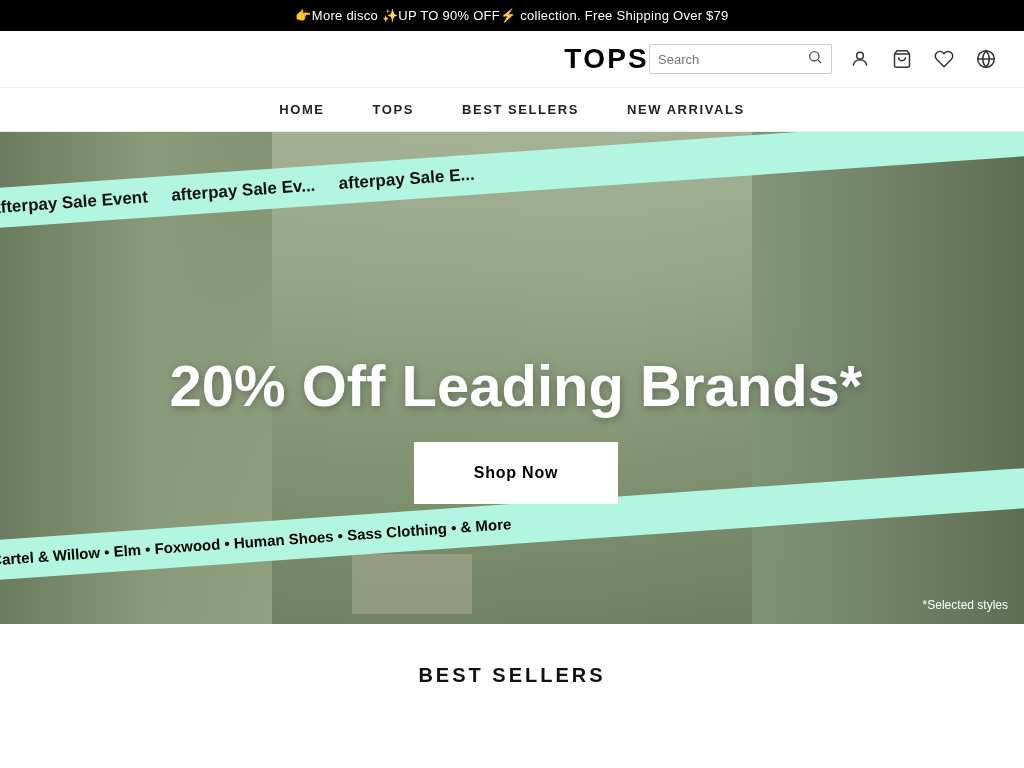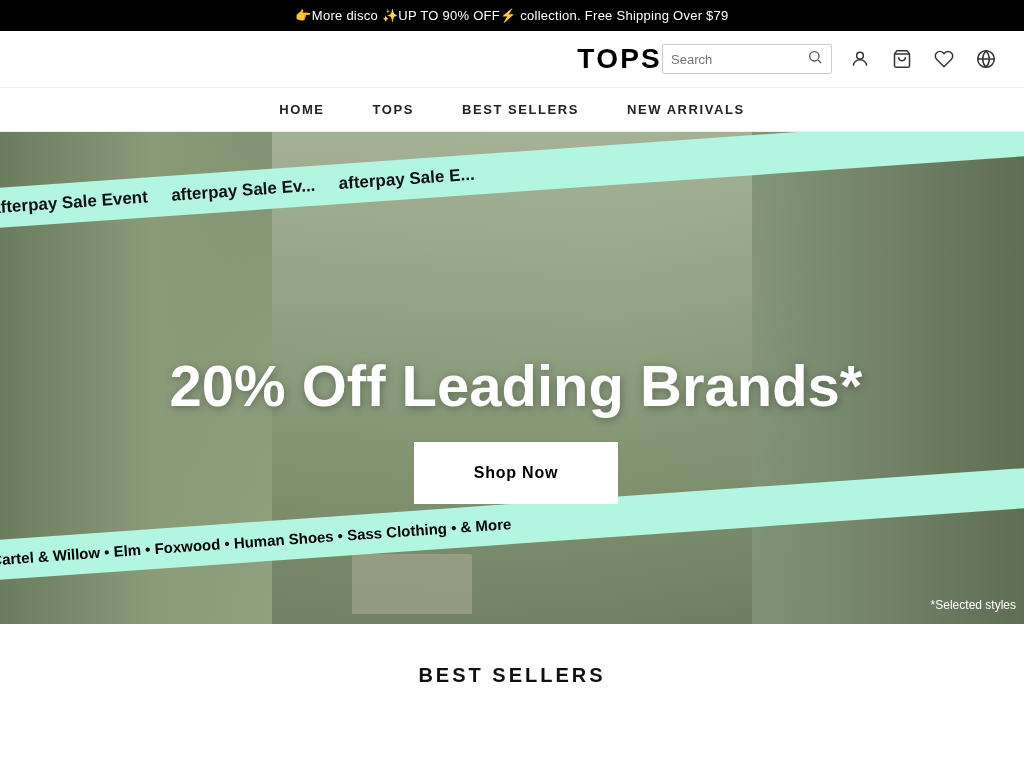--- a/index.html
+++ b/index.html
@@ -38,21 +38,21 @@
       align-items: center;
       gap: 14px;
     }
 
     .search-container {
       display: flex;
       align-items: center;
       border: 1px solid #ccc;
       border-radius: 2px;
       padding: 4px 8px;
-      gap: 6px;
+      gap: 19px;
     }
 
     .search-input {
       border: none;
       outline: none;
       font-size: 13px;
       width: 130px;
       color: #333;
     }
 
@@ -167,21 +167,21 @@
       padding: 22px 60px;
       cursor: pointer;
       border: none;
       text-transform: none;
     }
 
     
     .selected-styles {
       position: absolute;
       bottom: 12px;
-      right: 8px;
+      right: 16px;
       color: #fff;
       font-size: 12px;
       z-index: 20;
     }
 
     
     .brands-text {
       font-size: 15px;
       font-weight: 700;
       color: #000;

